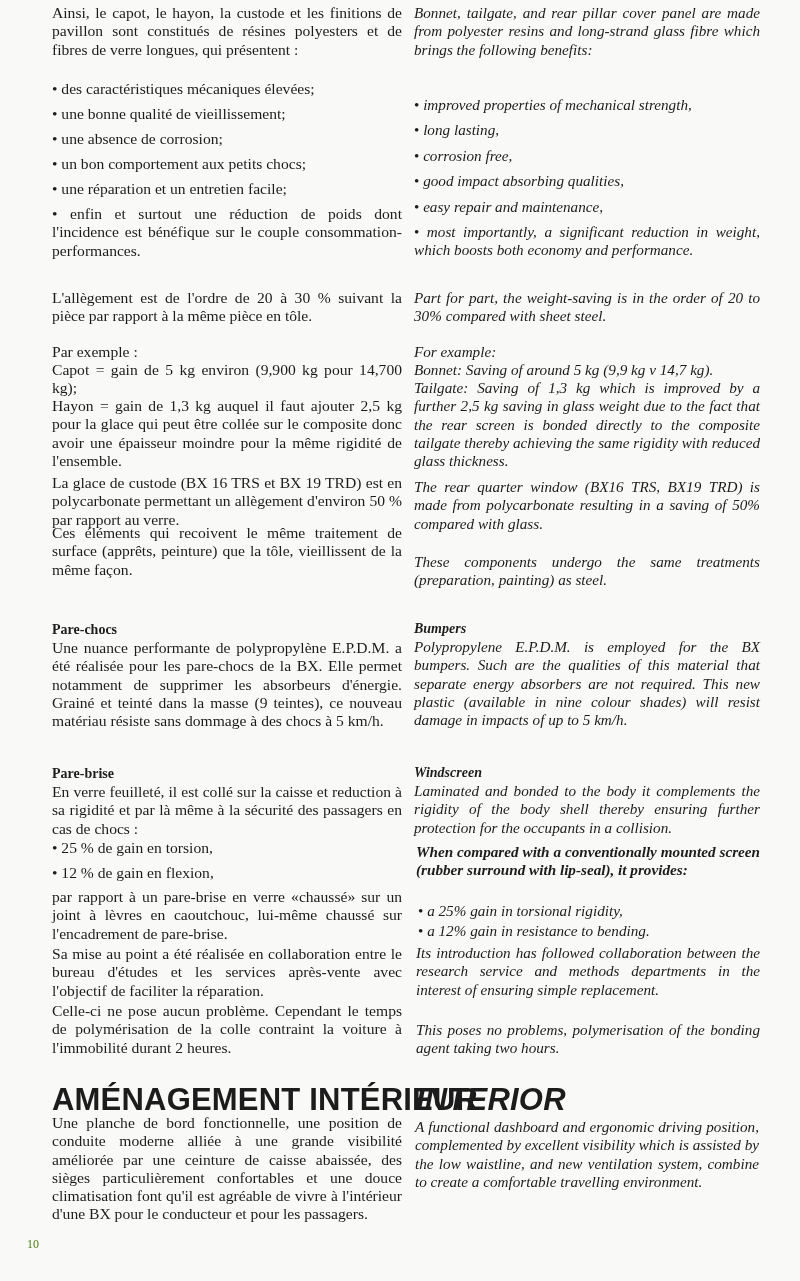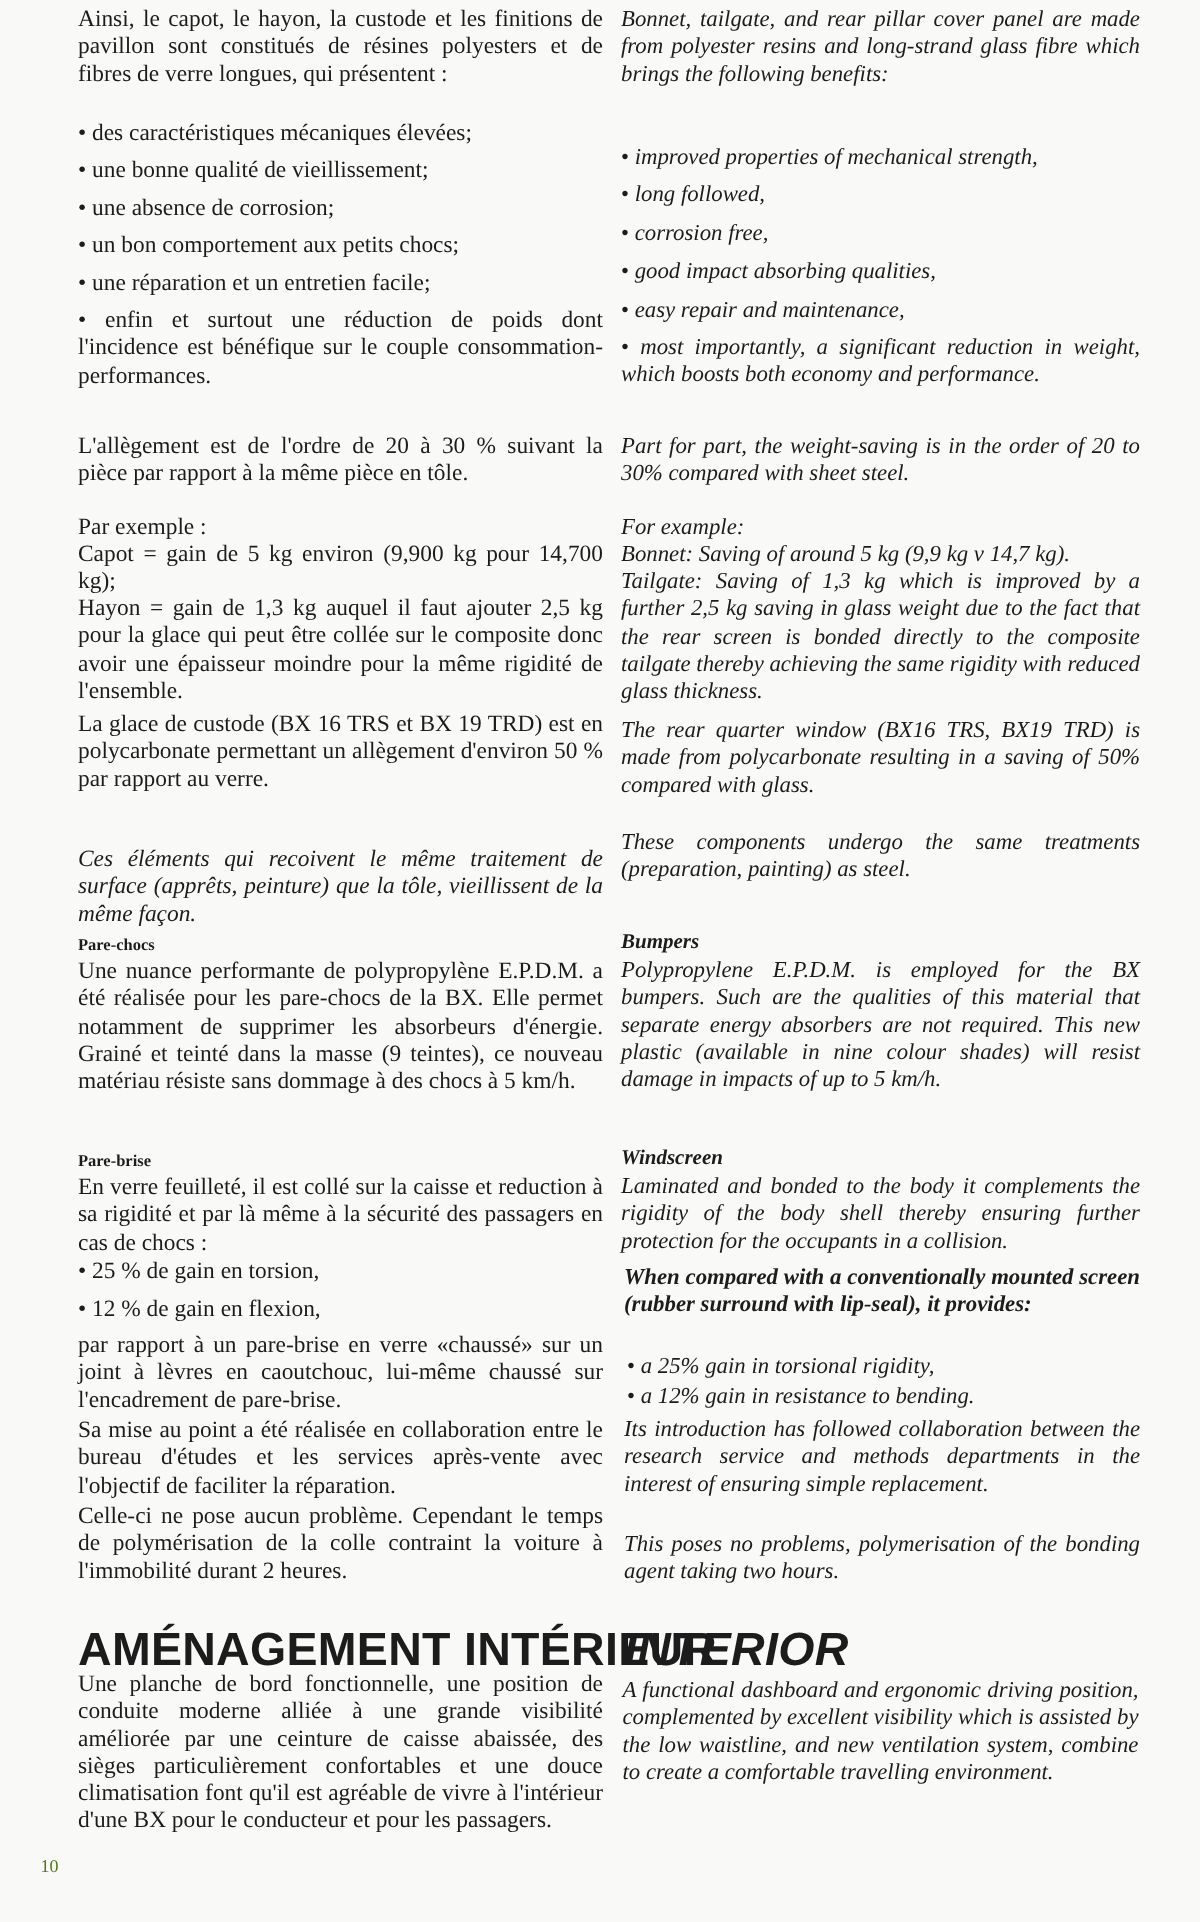--- a/index.html
+++ b/index.html
@@ -7,21 +7,21 @@
     width: 800px; height: 1281px; overflow: hidden;
     background: #f9f9f7; color: #1c1c1c;
     position: relative;
     font-family: "Liberation Serif", "DejaVu Serif", serif;
   }
   .col { position: absolute; }
   .fr { left: 52px; width: 350px; font-size: 15.6px; line-height: 18.3px; }
   .en { left: 414px; width: 346px; font-size: 15.2px; line-height: 18.3px; font-style: italic; }
   .blk { position: absolute; margin: 0; }
   .just { text-align: justify; }
-  .sub { font-weight: bold; font-size: 11px; }
+  .sub { font-weight: bold; font-size: 14px; }
   .en .sub { font-size: 14px; }
   .bullet::before { content: "• "; font-style: normal; }
   .h1 {
     position: absolute; margin: 0;
     font-family: Liberation Sans, sans-serif;
     font-weight: bold; font-size: 31px; letter-spacing: 0.2px;
   }
   .h1.en-h { font-style: italic; }
   .pagenum { position: absolute; left: 27px; top: 1237px; font-size: 12px; color: #4d7c0f; }
 </style>
@@ -34,41 +34,41 @@
   <p class="blk bullet" style="top:105px;">une bonne qualité de vieillissement;</p>
   <p class="blk bullet" style="top:130px;">une absence de corrosion;</p>
   <p class="blk bullet" style="top:155px;">un bon comportement aux petits chocs;</p>
   <p class="blk bullet" style="top:180px;">une réparation et un entretien facile;</p>
   <p class="blk bullet just" style="top:205px;width:350px;">enfin et surtout une réduction de poids dont l'incidence est bénéfique sur le couple consommation-performances.</p>
   <p class="blk just" style="top:289px;width:350px;">L'allègement est de l'ordre de 20 à 30 % suivant la pièce par rapport à la même pièce en tôle.</p>
   <p class="blk" style="top:343px;">Par exemple :</p>
   <p class="blk just" style="top:361px;width:350px;">Capot = gain de 5 kg environ (9,900 kg pour 14,700 kg);</p>
   <p class="blk just" style="top:397px;width:350px;">Hayon = gain de 1,3 kg auquel il faut ajouter 2,5 kg pour la glace qui peut être collée sur le composite donc avoir une épaisseur moindre pour la même rigidité de l'ensemble.</p>
   <p class="blk just" style="top:474px;width:350px;">La glace de custode (BX 16 TRS et BX 19 TRD) est en polycarbonate permettant un allègement d'environ 50 % par rapport au verre.</p>
-  <p class="blk just" style="top:564px;width:350px;font-style:italic;">Ces éléments qui recoivent le même traitement de surface (apprêts, peinture) que la tôle, vieillissent de la même façon.</p>
+  <p class="blk just" style="top:524px;width:350px;">Ces éléments qui recoivent le même traitement de surface (apprêts, peinture) que la tôle, vieillissent de la même façon.</p>
 
   <p class="blk sub" style="top:621px;">Pare-chocs</p>
   <p class="blk just" style="top:639px;width:350px;">Une nuance performante de polypropylène E.P.D.M. a été réalisée pour les pare-chocs de la BX. Elle permet notamment de supprimer les absorbeurs d'énergie. Grainé et teinté dans la masse (9 teintes), ce nouveau matériau résiste sans dommage à des chocs à 5 km/h.</p>
 
   <p class="blk sub" style="top:765px;">Pare-brise</p>
   <p class="blk just" style="top:783px;width:350px;">En verre feuilleté, il est collé sur la caisse et reduction à sa rigidité et par là même à la sécurité des passagers en cas de chocs :</p>
   <p class="blk bullet" style="top:839px;">25 % de gain en torsion,</p>
   <p class="blk bullet" style="top:864px;">12 % de gain en flexion,</p>
   <p class="blk just" style="top:888px;width:350px;">par rapport à un pare-brise en verre «chaussé» sur un joint à lèvres en caoutchouc, lui-même chaussé sur l'encadrement de pare-brise.</p>
   <p class="blk just" style="top:945px;width:350px;">Sa mise au point a été réalisée en collaboration entre le bureau d'études et les services après-vente avec l'objectif de faciliter la réparation.</p>
   <p class="blk just" style="top:1002px;width:350px;">Celle-ci ne pose aucun problème. Cependant le temps de polymérisation de la colle contraint la voiture à l'immobilité durant 2 heures.</p>
 </div>
 
 <h1 class="h1" style="left:52px;top:1082px;">AMÉNAGEMENT INTÉRIEUR</h1>
 <p class="blk just" style="position:absolute;left:52px;top:1114px;width:350px;font-size:15.6px;line-height:18.3px;">Une planche de bord fonctionnelle, une position de conduite moderne alliée à une grande visibilité améliorée par une ceinture de caisse abaissée, des sièges particulièrement confortables et une douce climatisation font qu'il est agréable de vivre à l'intérieur d'une BX pour le conducteur et pour les passagers.</p>
 
 <div class="col en">
   <p class="blk just" style="top:4px;width:346px;">Bonnet, tailgate, and rear pillar cover panel are made from polyester resins and long-strand glass fibre which brings the following benefits:</p>
   <p class="blk bullet" style="top:96px;">improved properties of mechanical strength,</p>
-  <p class="blk bullet" style="top:121px;">long followed,</p>
+  <p class="blk bullet" style="top:121px;">long lasting,</p>
   <p class="blk bullet" style="top:147px;">corrosion free,</p>
   <p class="blk bullet" style="top:172px;">good impact absorbing qualities,</p>
   <p class="blk bullet" style="top:198px;">easy repair and maintenance,</p>
   <p class="blk bullet just" style="top:223px;width:346px;">most importantly, a significant reduction in weight, which boosts both economy and performance.</p>
   <p class="blk just" style="top:289px;width:346px;">Part for part, the weight-saving is in the order of 20 to 30% compared with sheet steel.</p>
   <p class="blk" style="top:343px;">For example:</p>
   <p class="blk" style="top:361px;">Bonnet: Saving of around 5 kg (9,9 kg v 14,7 kg).</p>
   <p class="blk just" style="top:379px;width:346px;">Tailgate: Saving of 1,3 kg which is improved by a further 2,5 kg saving in glass weight due to the fact that the rear screen is bonded directly to the composite tailgate thereby achieving the same rigidity with reduced glass thickness.</p>
   <p class="blk just" style="top:478px;width:346px;">The rear quarter window (BX16 TRS, BX19 TRD) is made from polycarbonate resulting in a saving of 50% compared with glass.</p>
   <p class="blk just" style="top:553px;width:346px;">These components undergo the same treatments (preparation, painting) as steel.</p>

